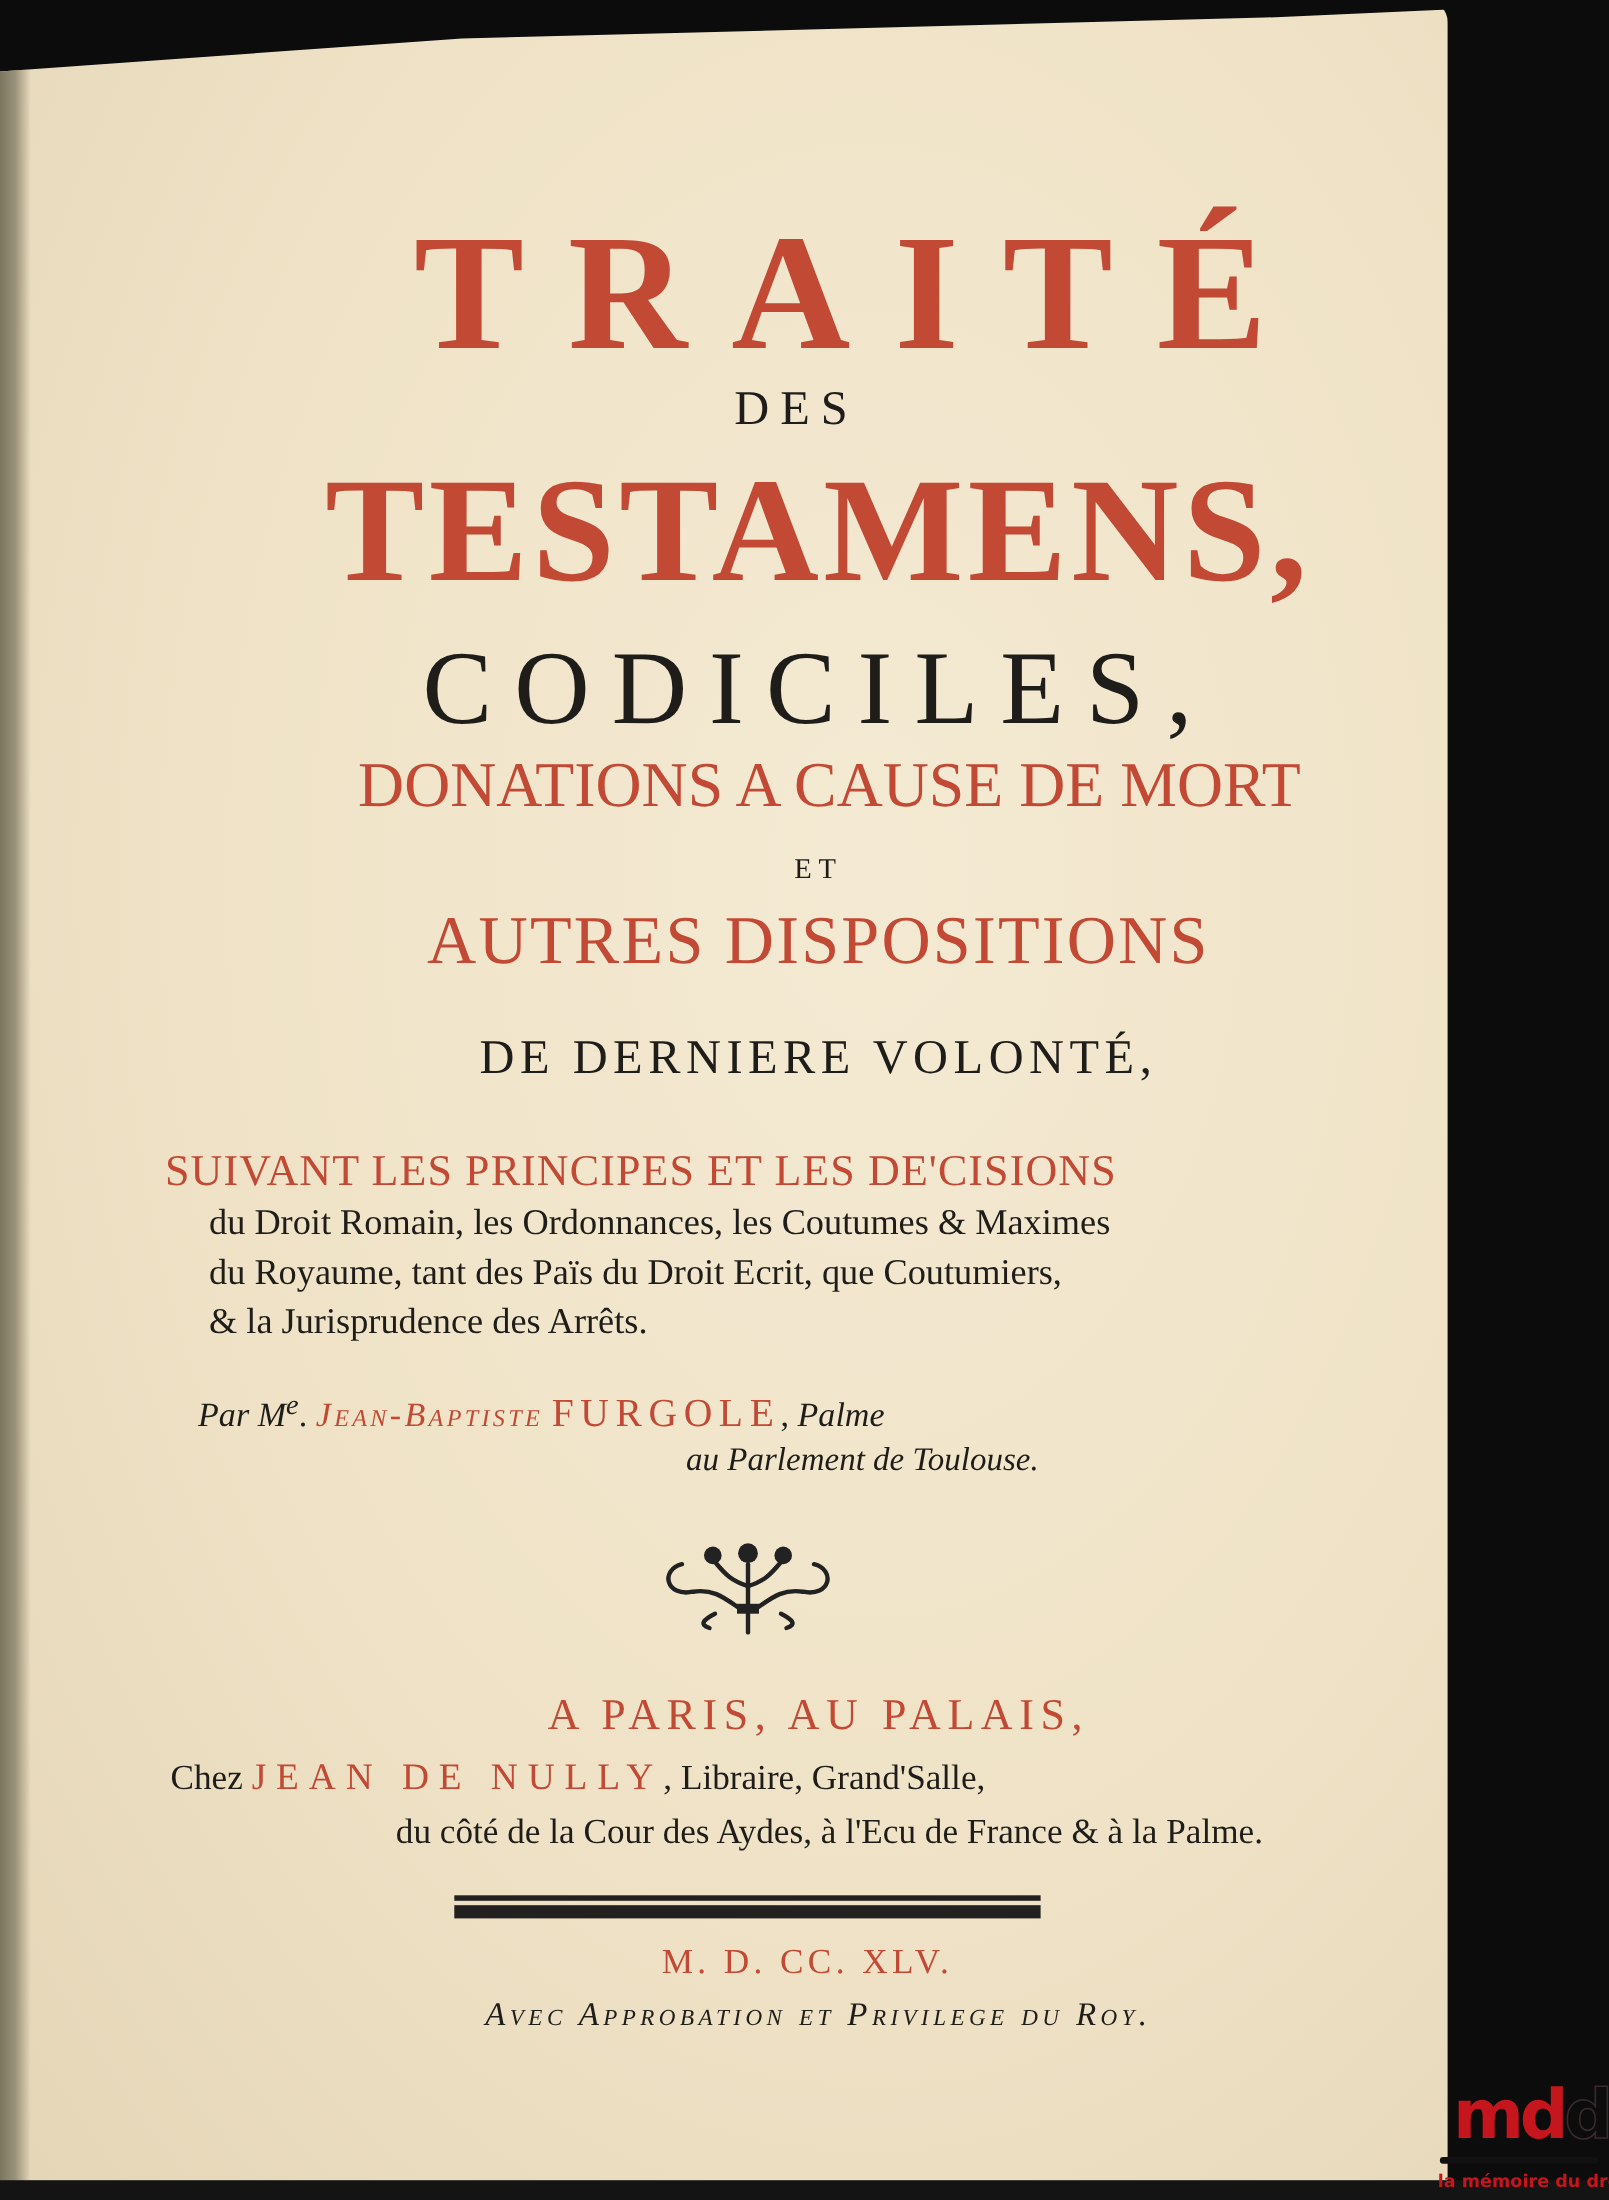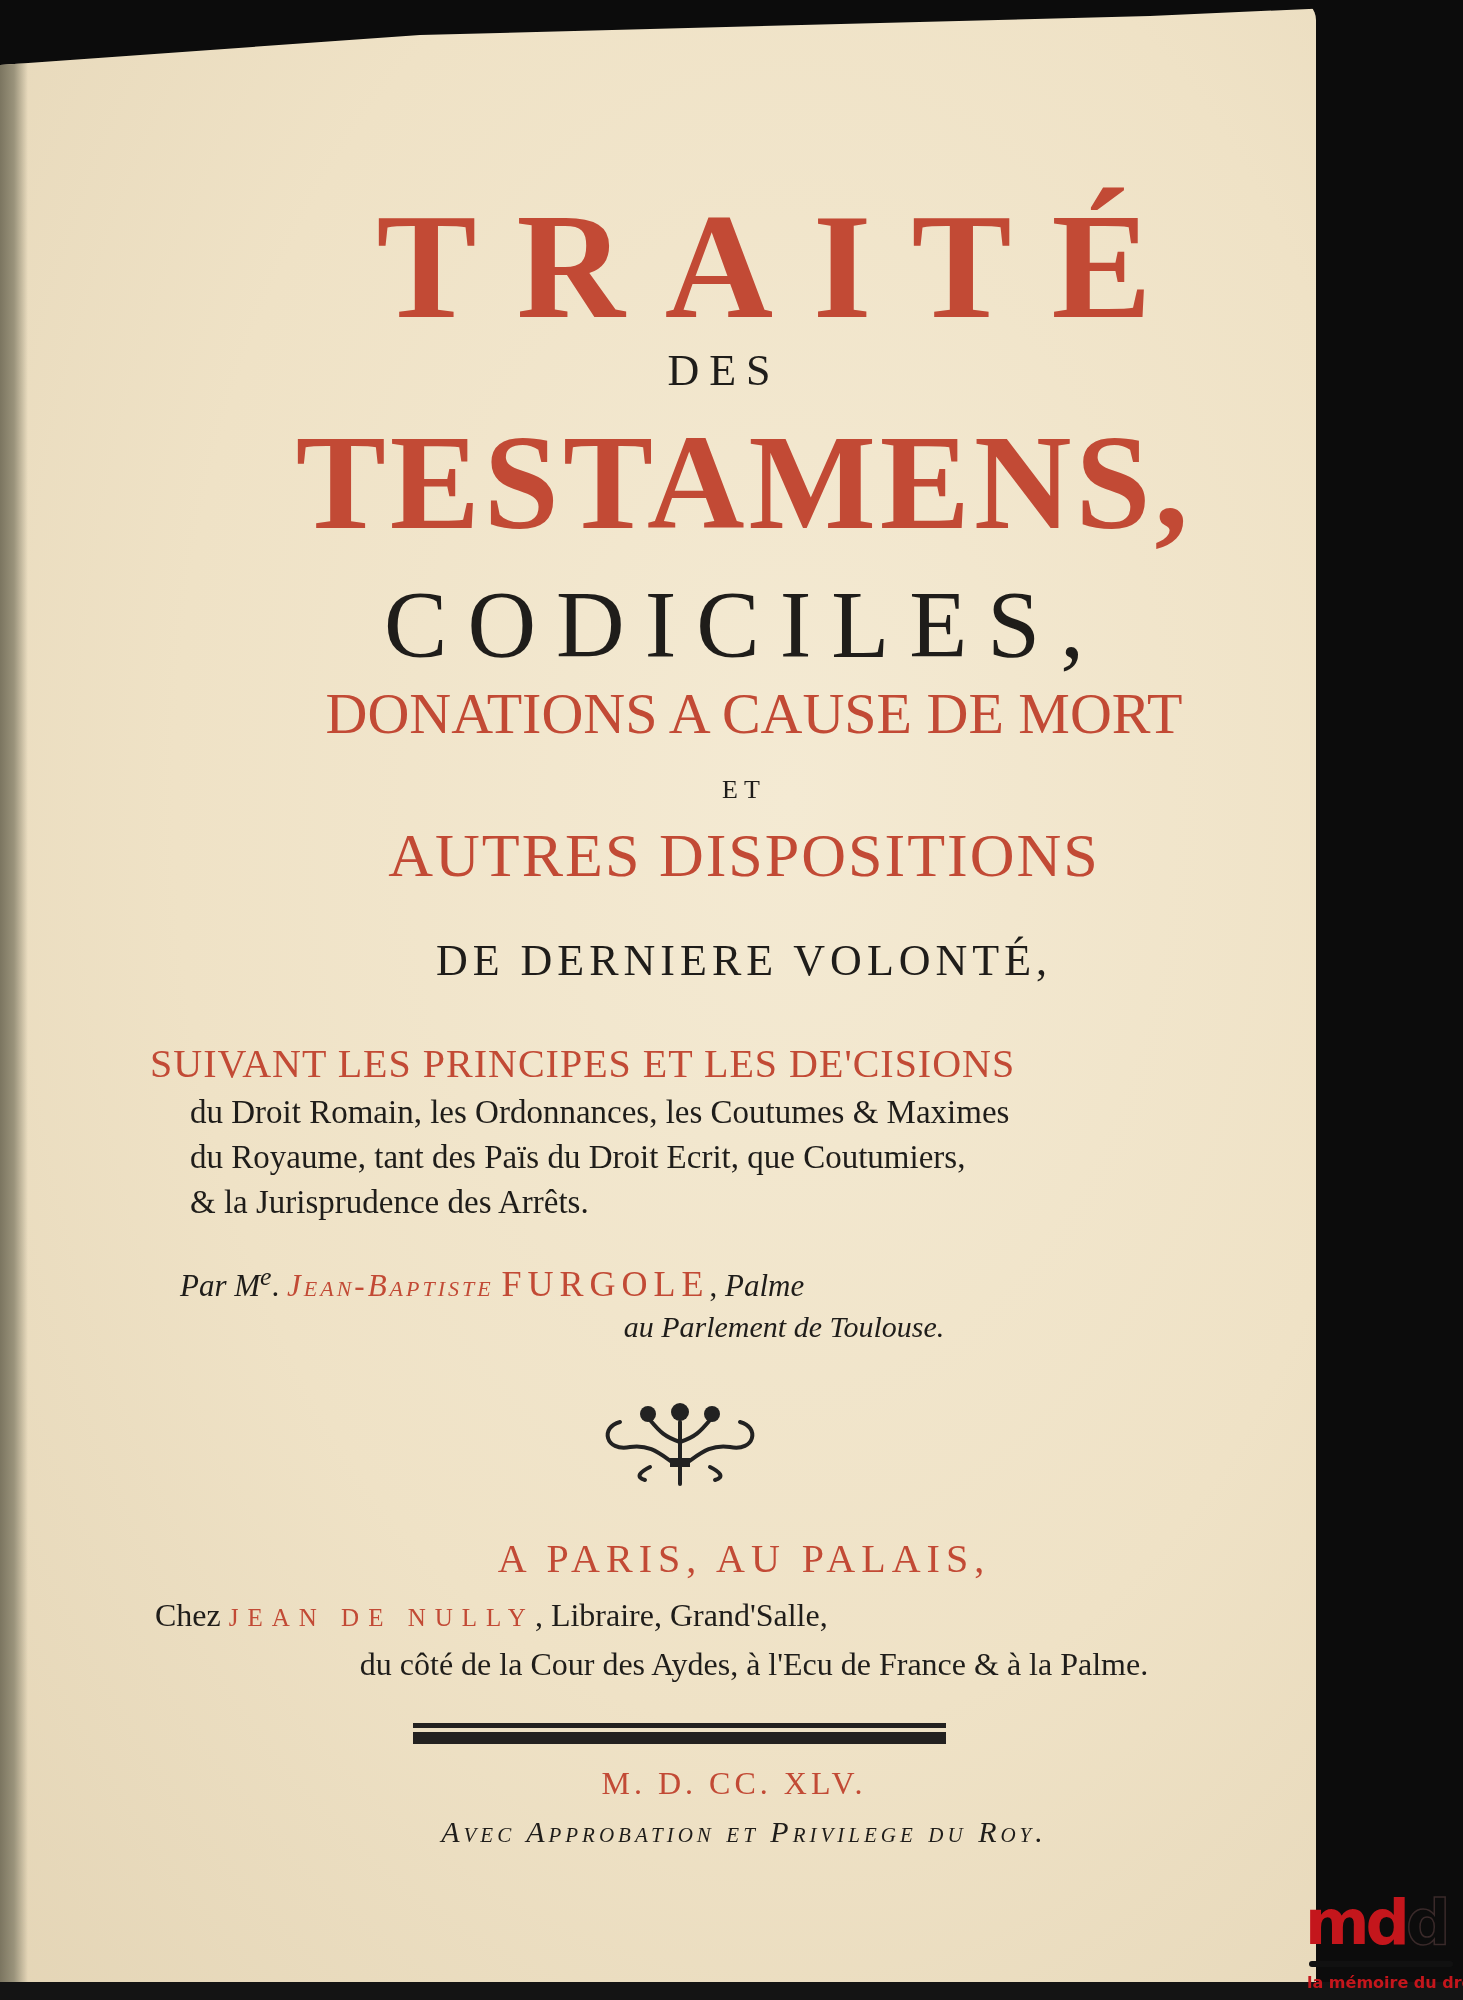--- a/index.html
+++ b/index.html
@@ -45,32 +45,32 @@
   .byline { position: absolute; top: 1262px; left: 180px; width: 1060px; white-space: nowrap; font-family: "Liberation Serif", serif; font-size: 31px; }
   .byline .it { font-style: italic; }
   .byline .sc { font-variant: small-caps; letter-spacing: 3px; font-style: italic; }
   .byline .big { letter-spacing: 6px; font-size: 36px; }
   .byline2 { top: 1310px; font-size: 30px; font-style: italic; font-family: "Liberation Serif", serif; padding-left: 60px; }
 
   .ornament { position: absolute; left: 590px; top: 1392px; width: 180px; height: 95px; }
 
   .t-paris { top: 1535px; font-size: 40px; letter-spacing: 6px; font-family: "Liberation Serif", serif; padding-left: 20px; }
   .chez { position: absolute; left: 155px; top: 1597px; font-family: "Liberation Serif", serif; font-size: 32px; white-space: nowrap; color: #1f1d1a; }
-  .chez .nom { letter-spacing: 9px; font-size: 25px; text-align: center; }
+  .chez .nom { letter-spacing: 9px; font-size: 34px; text-align: center; }
   .chez2 { top: 1646px; font-size: 32px; font-family: "Liberation Serif", serif; padding-left: 30px; }
 
   .rule { position: absolute; left: 413px; top: 1723px; width: 533px; height: 22px; }
   .rule .a { position: absolute; left: 0; top: 0; width: 100%; height: 5px; background: #232120; }
   .rule .b { position: absolute; left: 0; top: 9px; width: 100%; height: 12px; background: #232120; }
 
   .t-date { top: 1765px; font-size: 32px; letter-spacing: 4px; font-family: "Liberation Serif", serif; padding-left: 10px; }
   .t-privilege { top: 1815px; font-size: 30px; font-style: italic; letter-spacing: 4px; font-family: "Liberation Serif", serif; font-variant: small-caps; padding-left: 20px; }
 
   .logo { position: absolute; left: 1305px; top: 1893px; width: 152px; height: 104px; }
-  .logo .mark { position: absolute; left: 0; top: 0; font-family: "DejaVu Sans", sans-serif; font-weight: bold; font-size: 62px; letter-spacing: -4px; color: #c4161c; line-height: 60px; }
+  .logo .mark { position: absolute; left: 16px; top: 0; font-family: "DejaVu Sans", sans-serif; font-weight: bold; font-size: 62px; letter-spacing: -4px; color: #c4161c; line-height: 60px; }
   .logo .mark .d2 { color: transparent; -webkit-text-stroke: 1.5px #3a2a2a; }
   .logo .bar { position: absolute; left: 4px; top: 68px; width: 144px; height: 6px; background: #111; border-radius: 3px; }
   .logo .tag { position: absolute; left: 2px; top: 80px; font-family: "DejaVu Sans", sans-serif; font-weight: bold; font-size: 16px; color: #c4161c; white-space: nowrap; }
 </style>
 </head>
 <body>
 
 <div class="page">
   <div class="spine"></div>
 

